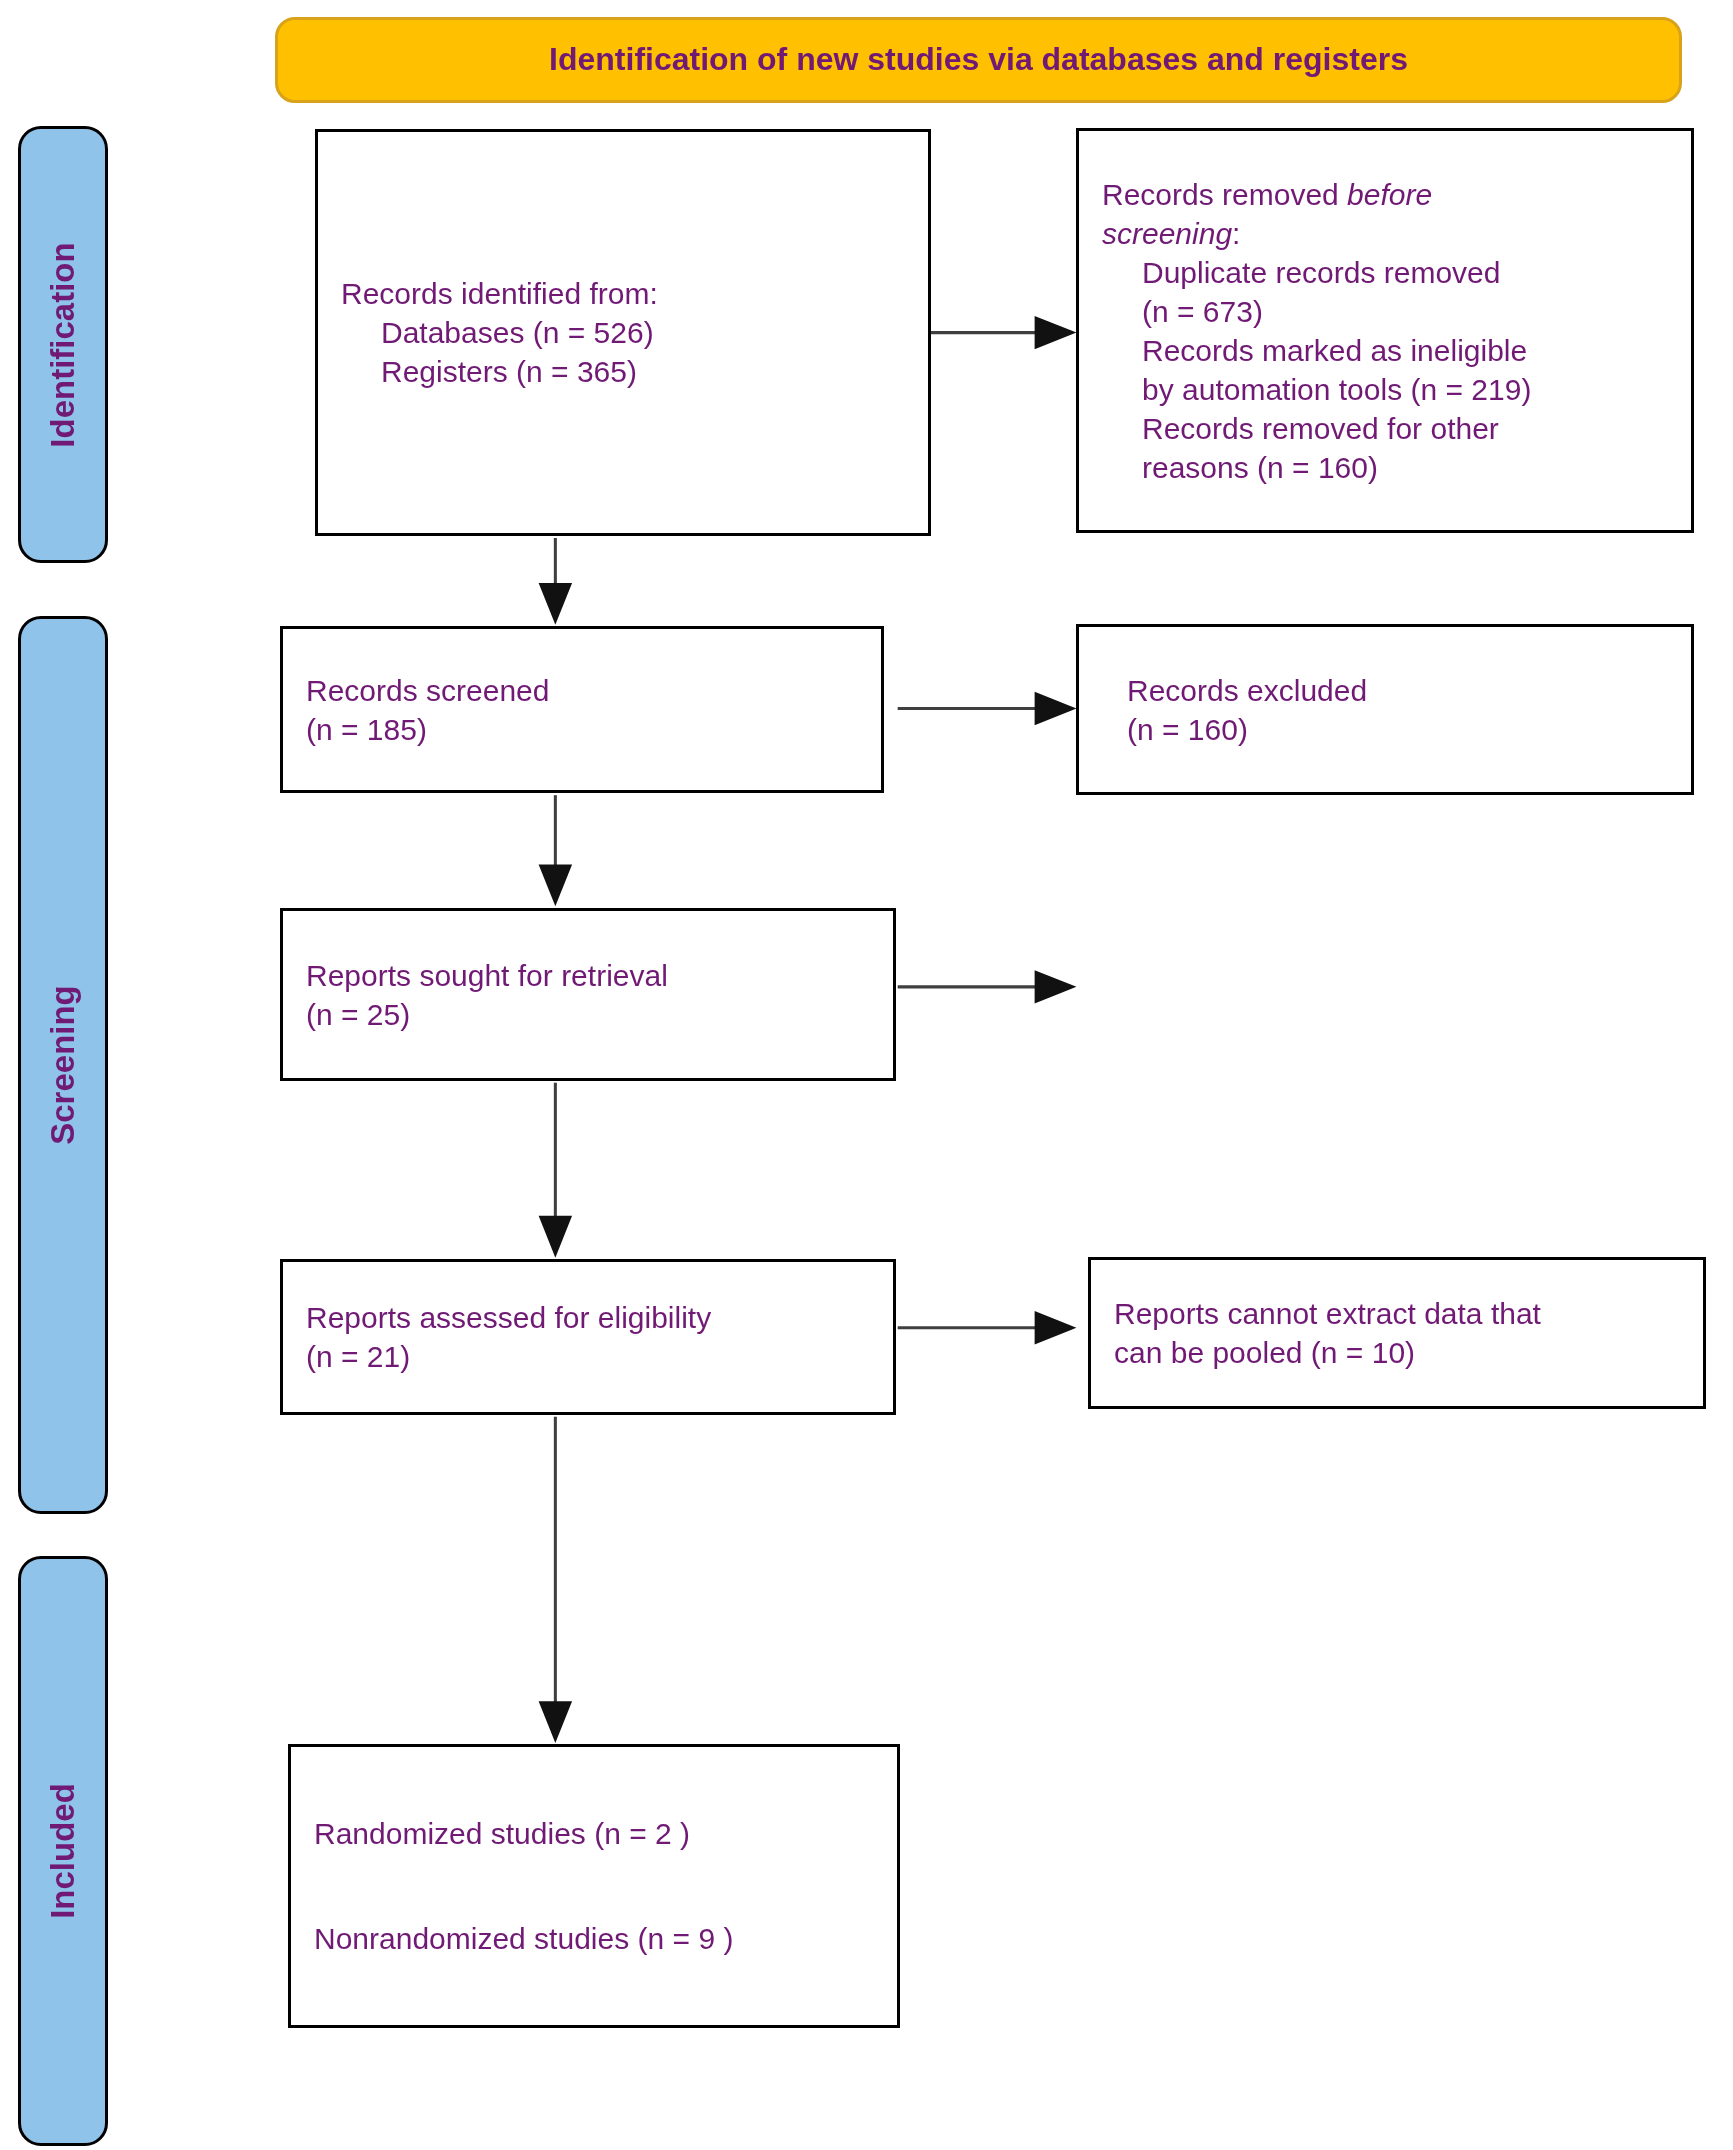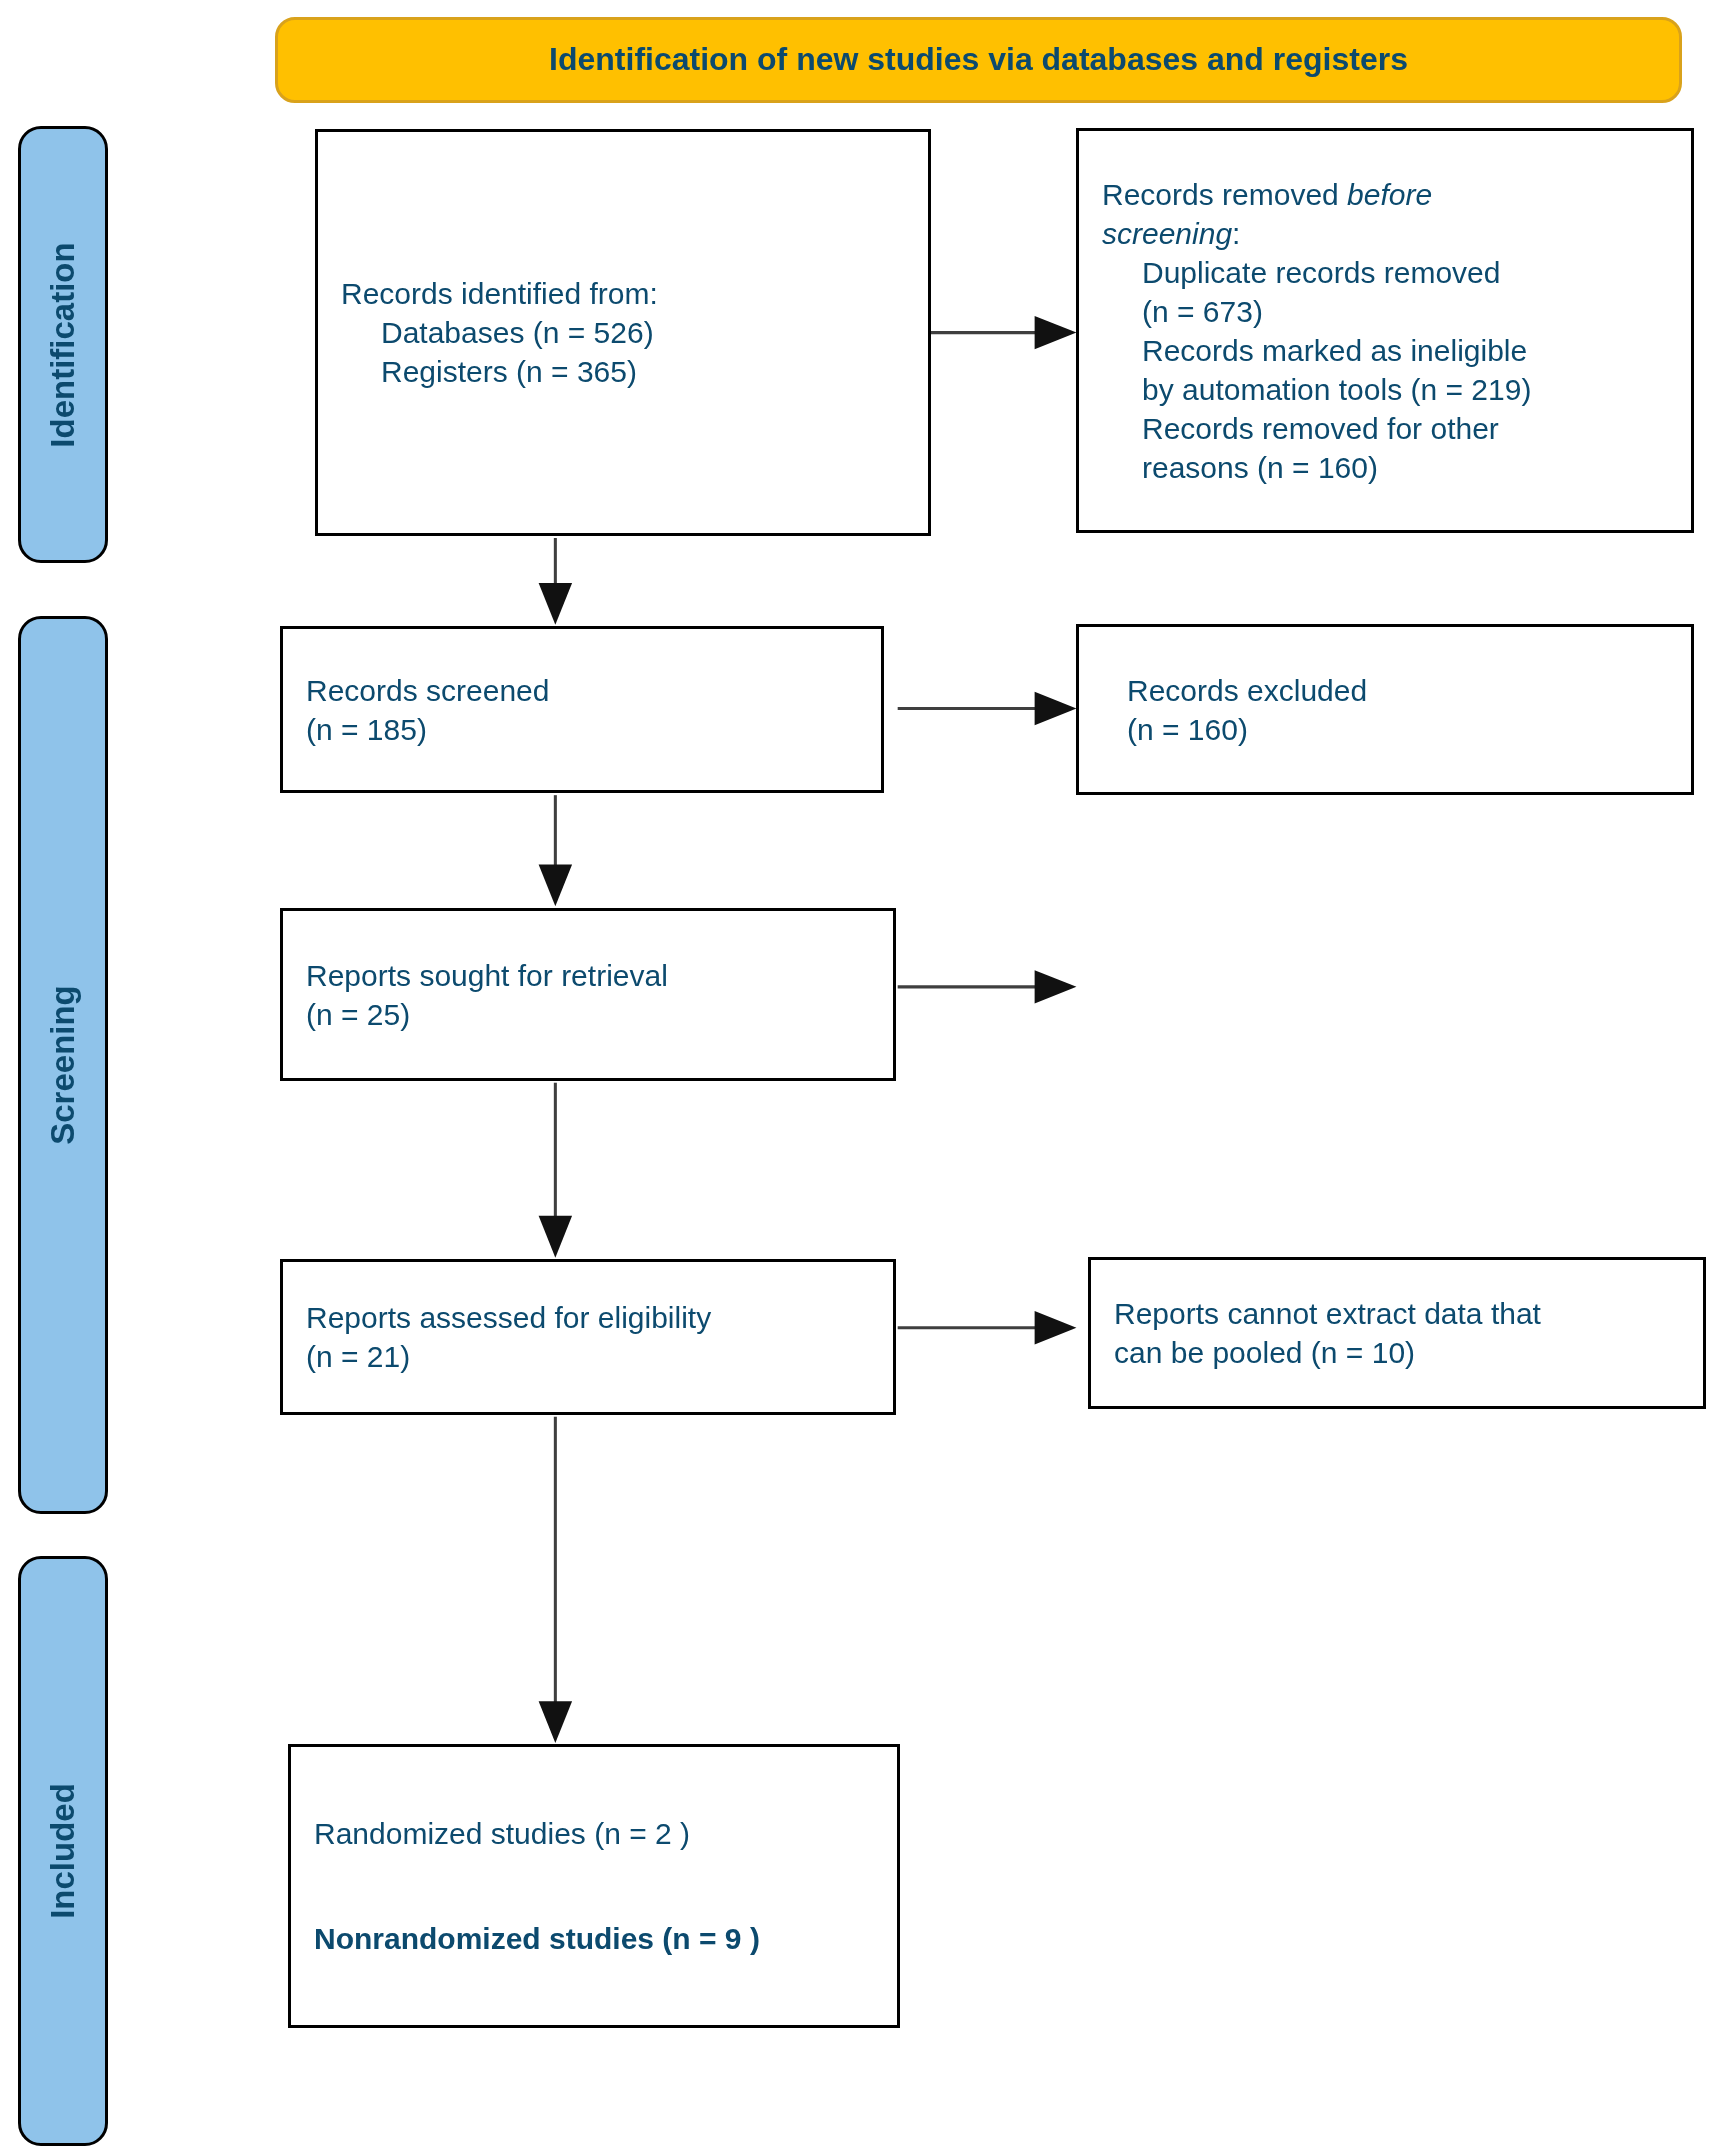--- a/index.html
+++ b/index.html
@@ -2,21 +2,21 @@
 <html style="--banner-fill: #FFC000; --banner-border: #D9A21B; --stage-fill: #8FC3EA; --arrow: #3F3F3F; --box-border: #000000;font-size:12px"><head>
 <meta charset="utf-8">
 <style>
   html, body { margin: 0; padding: 0; background: #ffffff; }
   .canvas {
     position: relative;
     width: 1733px;
     height: 2151px;
     background: #ffffff;
     font-family: "Liberation Sans", sans-serif;
-    color: #0c4a6e;
+    color: #701a75;
     overflow: hidden;
   }
   svg.arrows {
     position: absolute;
     left: 0; top: 0;
     width: 1733px; height: 2151px;
   }
   .arrow-line { stroke: var(--arrow, #3F3F3F); stroke-width: 4; }
   .arrow-head { fill: #111111; }
 
@@ -68,21 +68,21 @@
 
   #box1  { left: 280px;  top: 129px;  width: 616px; height: 407px; margin-left: 35px; }
   #rbox1 { left: 1076px; top: 128px;  width: 618px; height: 405px; }
   #box2  { left: 280px;  top: 626px;  width: 604px; height: 167px; }
   #rbox2 { left: 1076px; top: 624px;  width: 618px; height: 171px; padding-left: 48px; }
   #box3  { left: 280px;  top: 908px; width: 616px; height: 173px; }
   #rbox3 { left: 1076px; top: 838px; width: 618px; height: 324px; }
   #box4  { left: 280px;  top: 1259px; width: 616px; height: 156px; }
   #rbox4 { left: 1088px; top: 1257px; width: 618px; height: 152px; }
   #box5  { left: 288px;  top: 1744px; width: 612px; height: 284px; }
-  #box5 .line + .line { margin-top: 66px; font-weight: bold; }
+  #box5 .line + .line { margin-top: 66px; }
 </style>
 </head>
 <body>
 
 <div class="canvas">
 
   <svg class="arrows" viewBox="0 0 2278 2827">
 
     <g>
       <line class="arrow-line" x1="1180" y1="437" x2="1368" y2="437"></line>

